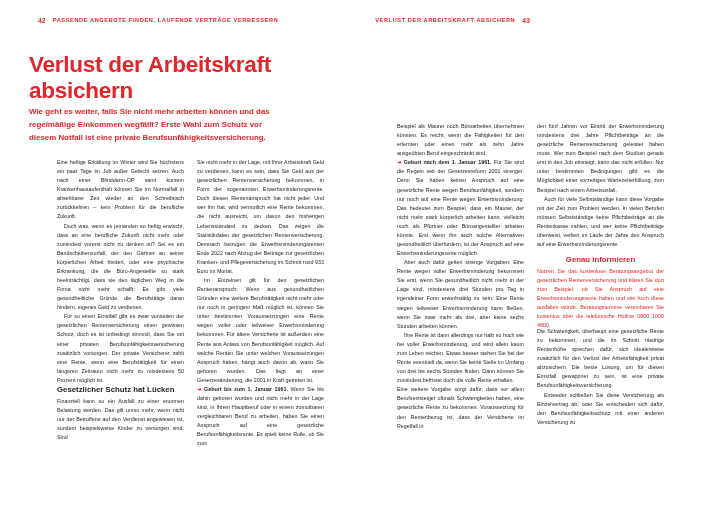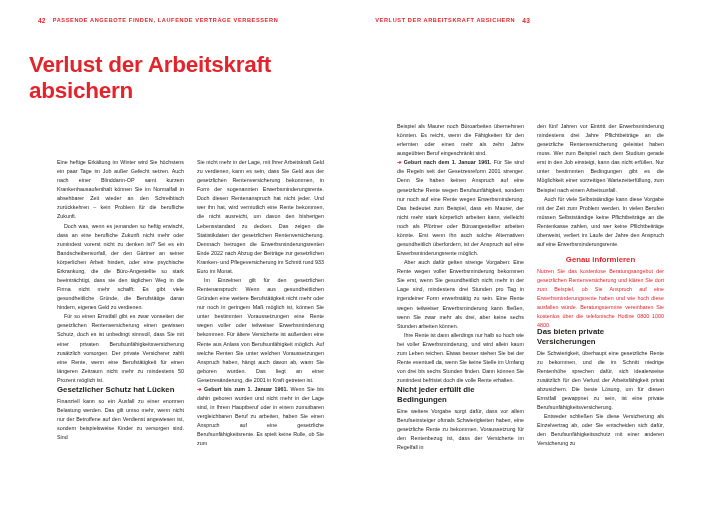--- a/index.html
+++ b/index.html
@@ -165,54 +165,53 @@
     </div>
     <div class="runhead-right">
       <span class="runhead-text">Verlust der Arbeitskraft absichern</span>
       <span class="folio">43</span>
     </div>
   </div>
 
   <div class="headline">
     <h1>Verlust der Arbeitskraft absichern</h1>
   </div>
+  <div class="standfirst">Wie geht es weiter, falls Sie nicht mehr arbeiten können und das regelmäßige Einkommen wegfällt? Erste Wahl zum Schutz vor diesem Notfall ist eine private Berufsunfähigkeitsversicherung.</div>
 
   <div class="col col1">
     <p>Eine heftige Erkältung im Winter wird Sie höchstens ein paar Tage im Job außer Gefecht setzen. Auch nach einer Blinddarm-OP samt kurzem Krankenhausaufenthalt können Sie im Normalfall in absehbarer Zeit wieder an den Schreibtisch zurückkehren – kein Problem für die berufliche Zukunft.</p>
     <p>Doch was, wenn es jemanden so heftig erwischt, dass an eine berufliche Zukunft nicht mehr oder zumindest vorerst nicht zu denken ist? Sei es ein Bandscheibenvorfall, der den Gärtner an seiner körperlichen Arbeit hindert, oder eine psychische Erkrankung, die die Büro-Angestellte so stark beeinträchtigt, dass sie den täglichen Weg in die Firma nicht mehr schafft: Es gibt viele gesundheitliche Gründe, die Berufstätige daran hindern, eigenes Geld zu verdienen.</p>
     <p>Für so einen Ernstfall gibt es zwar vonseiten der gesetzlichen Rentenversicherung einen gewissen Schutz, doch es ist unbedingt sinnvoll, dass Sie mit einer privaten Berufsunfähigkeitsversicherung zusätzlich vorsorgen. Der private Versicherer zahlt eine Rente, wenn eine Berufstätigkeit für einen längeren Zeitraum nicht mehr zu mindestens 50 Prozent möglich ist.</p>
     <h2 class="sub gap-before">Gesetzlicher Schutz hat Lücken</h2>
     <p class="noindent">Finanziell kann so ein Ausfall zu einer enormen Belastung werden. Das gilt umso mehr, wenn nicht nur der Betroffene auf den Verdienst angewiesen ist, sondern beispielsweise Kinder zu versorgen sind. Sind</p>
   </div>
 
   <div class="col col2">
     <p class="noindent">Sie nicht mehr in der Lage, mit Ihrer Arbeitskraft Geld zu verdienen, kann es sein, dass Sie Geld aus der gesetzlichen Rentenversicherung bekommen, in Form der sogenannten Erwerbsminderungsrente. Doch diesen Rentenanspruch hat nicht jeder. Und wer ihn hat, wird vermutlich eine Rente bekommen, die nicht ausreicht, um davon den bisherigen Lebensstandard zu decken. Das zeigen die Statistikdaten der gesetzlichen Rentenversicherung. Demnach betrugen die Erwerbsminderungsrenten Ende 2022 nach Abzug der Beiträge zur gesetzlichen Kranken- und Pflegeversicherung im Schnitt rund 933 Euro im Monat.</p>
     <p>Im Einzelnen gilt für den gesetzlichen Rentenanspruch: Wenn aus gesundheitlichen Gründen eine weitere Berufstätigkeit nicht mehr oder nur noch in geringem Maß möglich ist, können Sie unter bestimmten Voraussetzungen eine Rente wegen voller oder teilweiser Erwerbsminderung bekommen. Für ältere Versicherte ist außerdem eine Rente aus Anlass von Berufsunfähigkeit möglich. Auf welche Renten Sie unter welchen Voraussetzungen Anspruch haben, hängt auch davon ab, wann Sie geboren wurden. Das liegt an einer Gesetzesänderung, die 2001 in Kraft getreten ist.</p>
     <p class="noindent"><span class="bullet-arrow">➔</span> <span class="lead-bold">Geburt bis zum 1. Januar 1961.</span><span> Wenn Sie bis dahin geboren wurden und nicht mehr in der Lage sind, in Ihrem Hauptberuf oder in einem zumutbaren vergleichbaren Beruf zu arbeiten, haben Sie einen Anspruch auf eine gesetzliche Berufsunfähigkeitsrente. Es spielt keine Rolle, ob Sie zum</span></p>
   </div>
 
   <div class="col col3">
     <p class="noindent">Beispiel als Maurer noch Büroarbeiten übernehmen könnten. Es reicht, wenn die Fähigkeiten für den erlernten oder einen mehr als zehn Jahre ausgeübten Beruf eingeschränkt sind.</p>
     <p class="noindent"><span class="bullet-arrow">➔</span> <span class="lead-bold">Geburt nach dem 1. Januar 1961.</span><span> Für Sie sind die Regeln seit der Gesetzesreform 2001 strenger. Denn Sie haben keinen Anspruch auf eine gesetzliche Rente wegen Berufsunfähigkeit, sondern nur noch auf eine Rente wegen Erwerbsminderung. Das bedeutet zum Beispiel, dass ein Maurer, der nicht mehr stark körperlich arbeiten kann, vielleicht noch als Pförtner oder Büroangestellter arbeiten könnte. Erst wenn ihn auch solche Alternativen gesundheitlich überfordern, ist der Anspruch auf eine Erwerbsminderungsrente möglich.</span></p>
     <p>Aber auch dafür gelten strenge Vorgaben: Eine Rente wegen voller Erwerbsminderung bekommen Sie erst, wenn Sie gesundheitlich nicht mehr in der Lage sind, mindestens drei Stunden pro Tag in irgendeiner Form erwerbstätig zu sein. Eine Rente wegen teilweiser Erwerbsminderung kann fließen, wenn Sie zwar mehr als drei, aber keine sechs Stunden arbeiten können.</p>
     <p>Ihre Rente ist dann allerdings nur halb so hoch wie bei voller Erwerbsminderung, und wird allein kaum zum Leben reichen. Etwas besser stehen Sie bei der Rente eventuell da, wenn Sie keine Stelle im Umfang von drei bis sechs Stunden finden. Dann können Sie zumindest befristet doch die volle Rente erhalten.</p>
-    <h2 class="sub gap-before-sm">Nicht jeder erfüllt die Bedingungen</h2>
     <p class="noindent">Eine weitere Vorgabe sorgt dafür, dass vor allem Berufseinsteiger oftmals Schwierigkeiten haben, eine gesetzliche Rente zu bekommen. Voraussetzung für den Rentenbezug ist, dass der Versicherte im Regelfall in</p>
   </div>
 
   <div class="col col4">
     <p class="noindent">den fünf Jahren vor Eintritt der Erwerbsminderung mindestens drei Jahre Pflichtbeiträge an die gesetzliche Rentenversicherung geleistet haben muss. Wer zum Beispiel nach dem Studium gerade erst in den Job einsteigt, kann das nicht erfüllen. Nur unter bestimmten Bedingungen gibt es die Möglichkeit einer vorzeitigen Wartezeiterfüllung, zum Beispiel nach einem Arbeitsunfall.</p>
     <p>Auch für viele Selbstständige kann diese Vorgabe mit der Zeit zum Problem werden. In vielen Berufen müssen Selbstständige keine Pflichtbeiträge an die Rentenkasse zahlen, und wer keine Pflichtbeiträge überweist, verliert im Laufe der Jahre den Anspruch auf eine Erwerbsminderungsrente.</p>
   </div>
 
   <div class="infobox">
 
     <h3>Genau informieren</h3>
     <p>Nutzen Sie das kostenlose Beratungsangebot der gesetzlichen Rentenversicherung und klären Sie dort zum Beispiel, ob Sie Anspruch auf eine Erwerbsminderungsrente haben und wie hoch diese ausfallen würde. Beratungstermine vereinbaren Sie kostenlos über die telefonische Hotline 0800 1000 4800.</p>
   </div>
 
   <div class="col infobox-after">
-    <h2 class="sub">Das bieten private Versicherungen</h2>
     <p class="noindent">Die Schwierigkeit, überhaupt eine gesetzliche Rente zu bekommen, und die im Schnitt niedrige Rentenhöhe sprechen dafür, sich idealerweise zusätzlich für den Verlust der Arbeitsfähigkeit privat abzusichern. Die beste Lösung, um für diesen Ernstfall gewappnet zu sein, ist eine private Berufsunfähigkeitsversicherung.</p>
     <p>Entweder schließen Sie diese Versicherung als Einzelvertrag ab, oder Sie entscheiden sich dafür, den Berufsunfähigkeitsschutz mit einer anderen Versicherung zu</p>
   </div>
 
 </div>
 
 </body></html>

